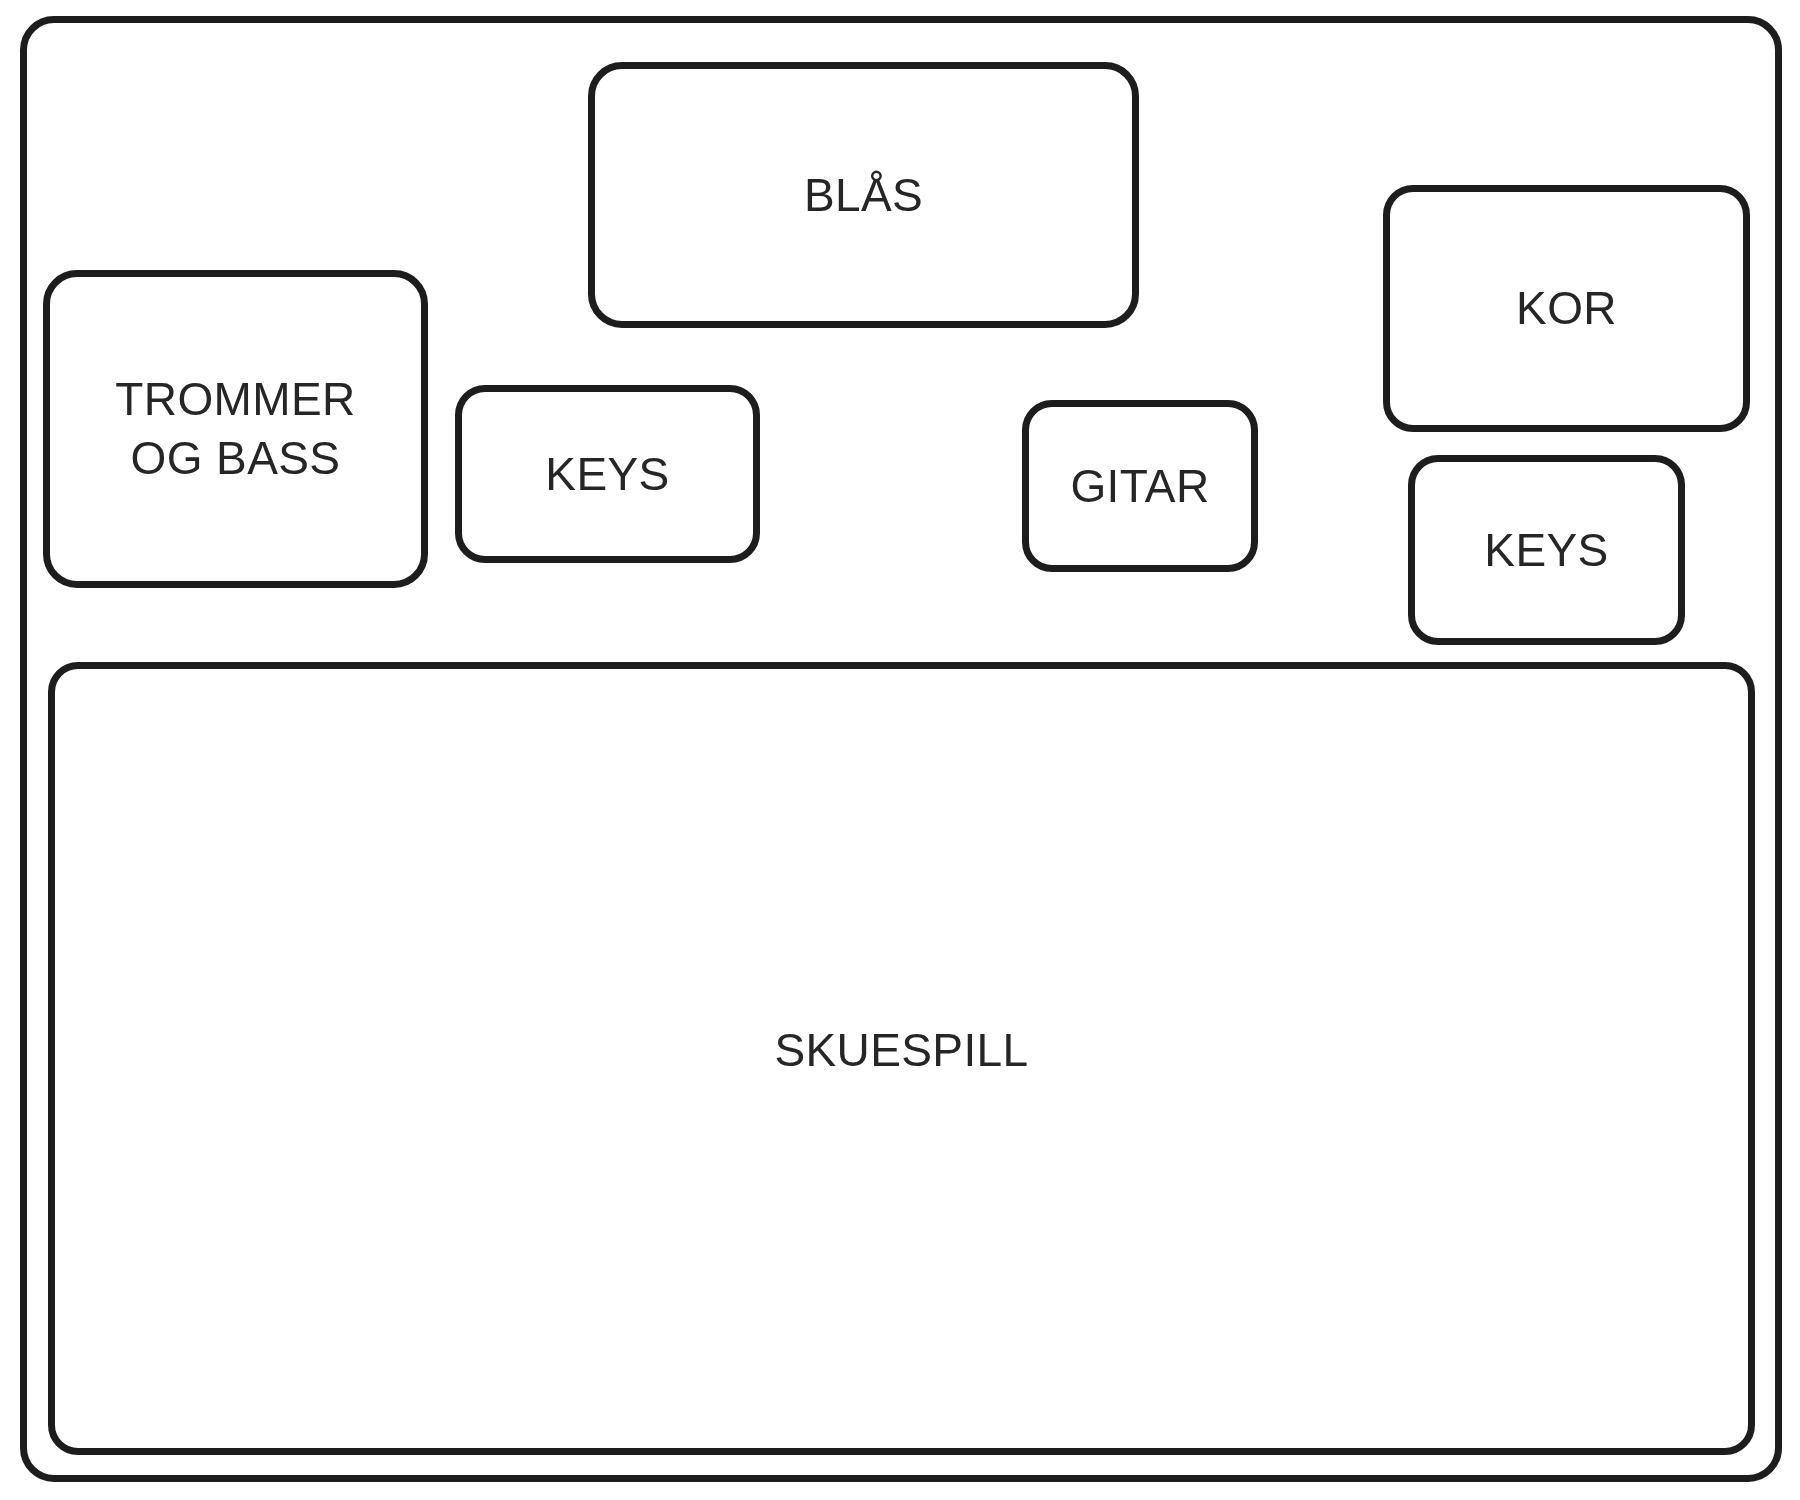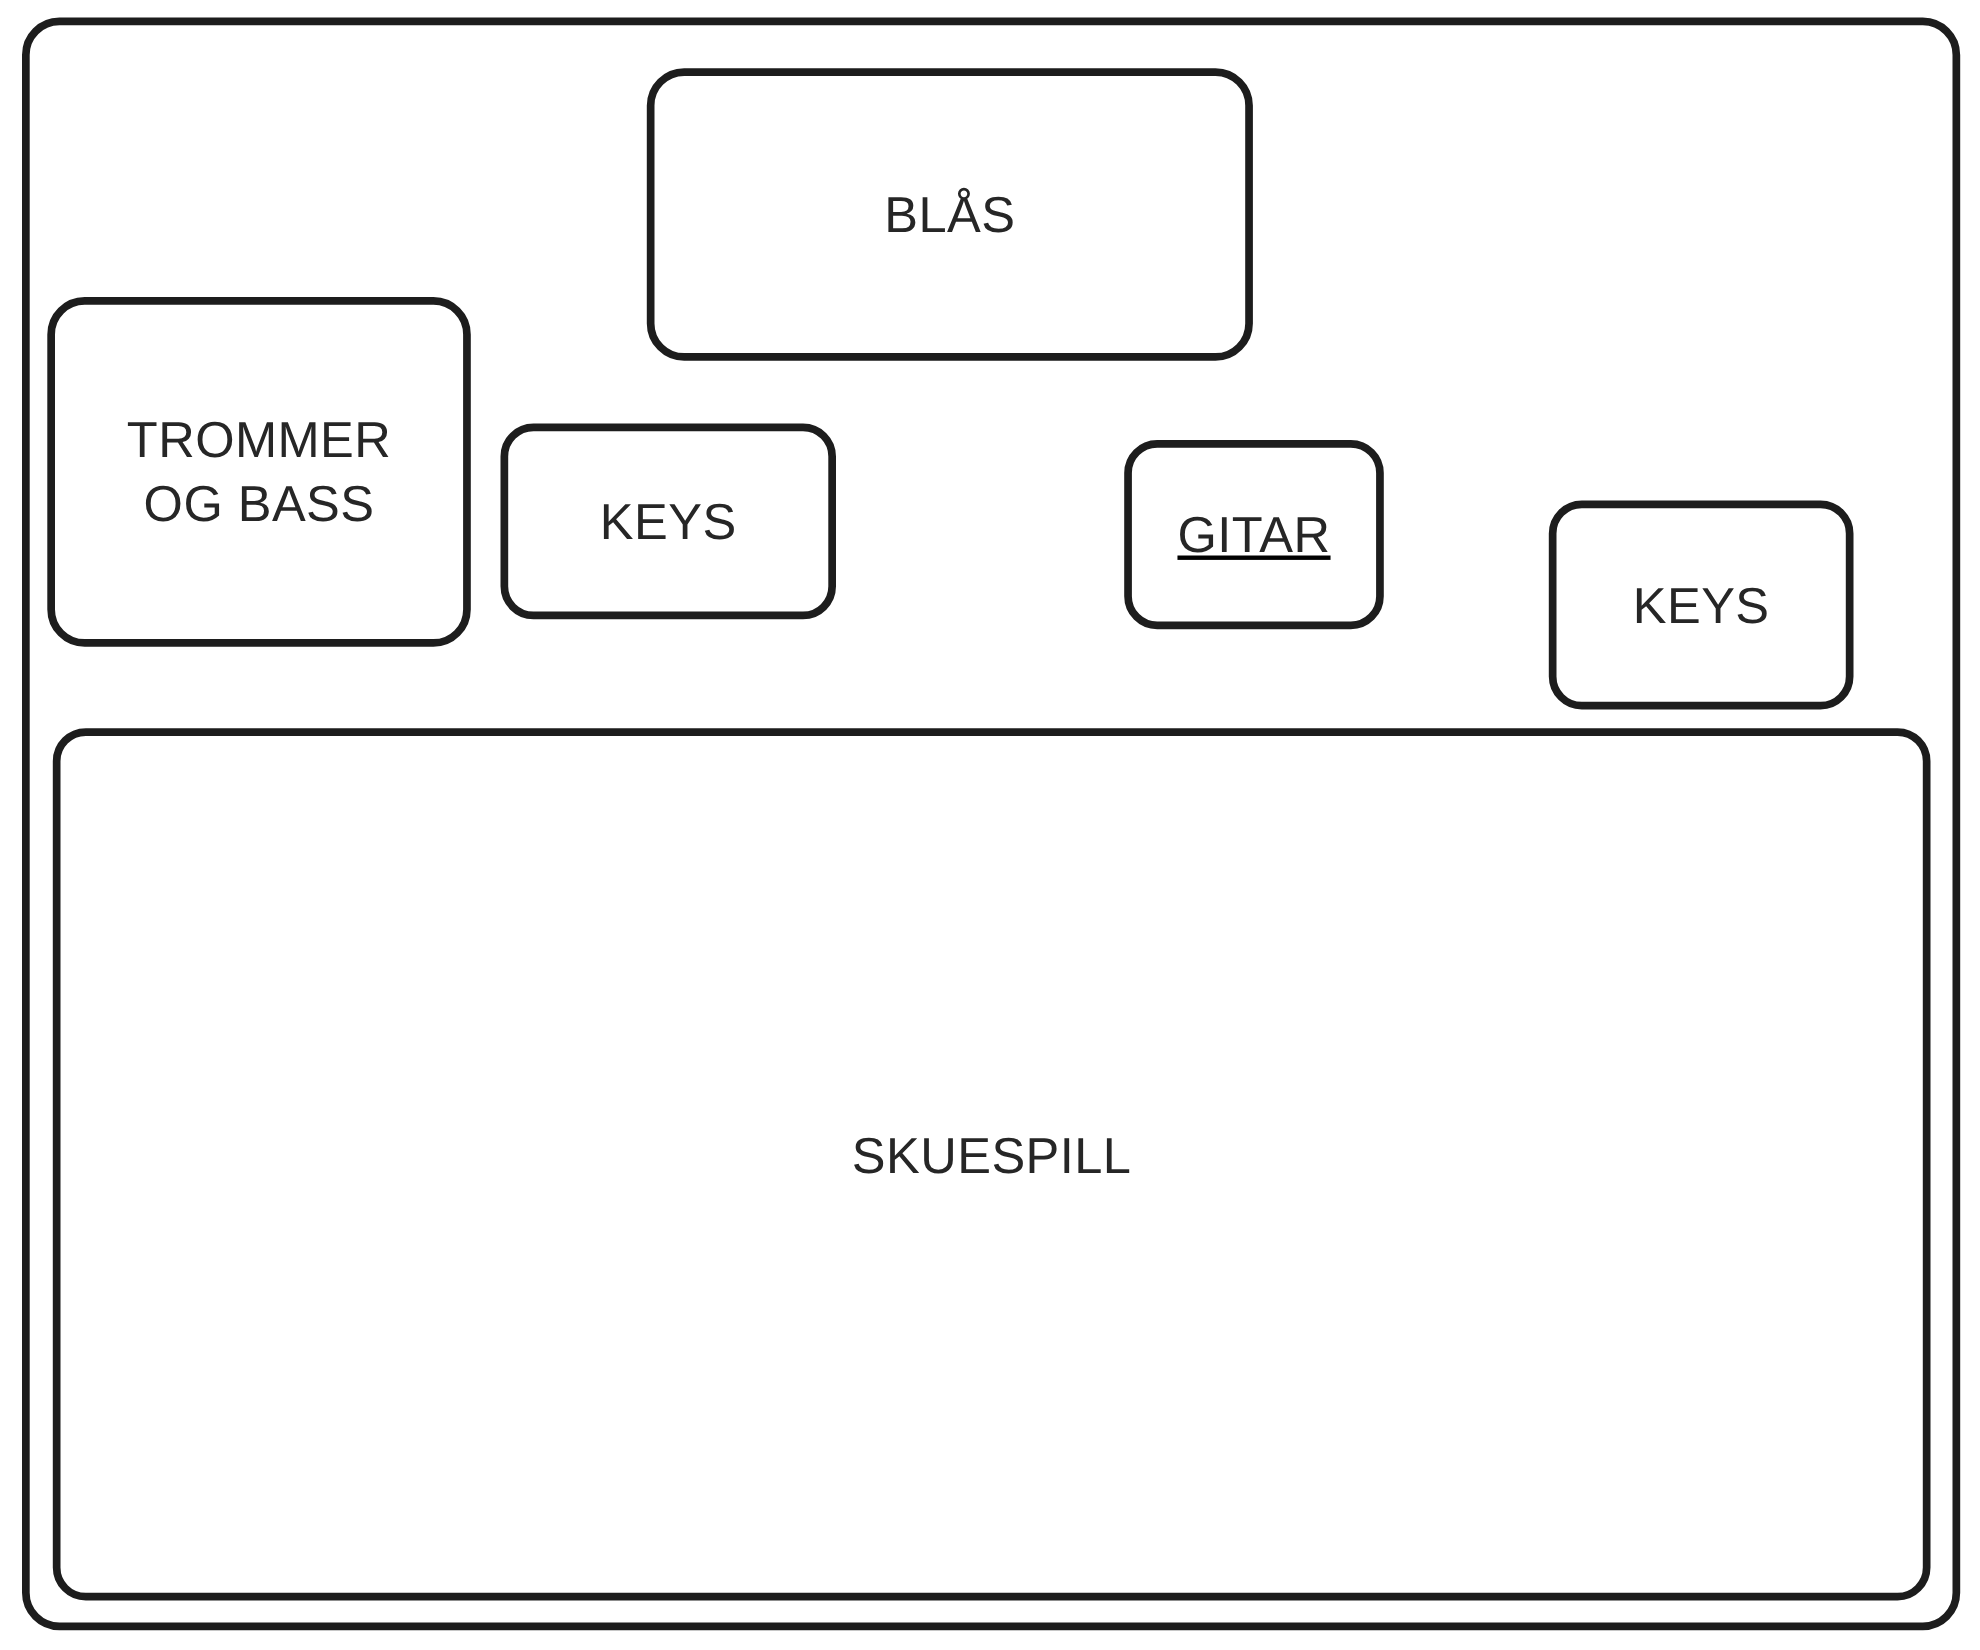--- a/index.html
+++ b/index.html
@@ -77,21 +77,20 @@
     left: 455px; top: 385px;
     width: 305px; height: 178px;
     border-radius: 30px;
   }
   #zone-keys-left .zone-label { font-size: 46px; }
 
   #zone-gitar {
     left: 1022px; top: 400px;
     width: 236px; height: 172px;
     border-radius: 30px;
-    text-decoration: underline;
   }
   #zone-gitar .zone-label { font-size: 46px; }
 
   #zone-keys-right {
     left: 1408px; top: 455px;
     width: 277px; height: 190px;
     border-radius: 30px;
   }
   #zone-keys-right .zone-label { font-size: 46px; }
 
@@ -115,20 +114,23 @@
 
   <div class="zone" id="zone-trommer-og-bass" style="border-color: rgb(29, 29, 29); border-width: 7px; left: 43px; top: 234px; width: 385px; height: 318px; border-radius: 34px;">
     <span class="zone-label" style="color: rgb(38, 38, 38);">TROMMER
 OG BASS</span>
   </div>
 
   <div class="zone" id="zone-blas" style="border-color: rgb(29, 29, 29); border-width: 7px; left: 588px; top: 62px; width: 551px; height: 266px; border-radius: 34px;">
     <span class="zone-label" style="color: rgb(38, 38, 38);">BLÅS</span>
   </div>
 
+  <div class="zone" id="zone-kor" style="border-color: rgb(29, 29, 29); border-width: 7px; left: 1383px; top: 185px; width: 367px; height: 247px; border-radius: 30px;">
+    <span class="zone-label" style="color: rgb(38, 38, 38);">KOR</span>
+  </div>
 
   <div class="zone" id="zone-keys-left" style="border-color: rgb(29, 29, 29); border-width: 7px; left: 455px; top: 385px; width: 305px; height: 178px; border-radius: 30px;">
     <span class="zone-label" style="color: rgb(38, 38, 38);">KEYS</span>
   </div>
 
   <div class="zone" id="zone-gitar" style="border-color: rgb(29, 29, 29); border-width: 7px; left: 1022px; top: 400px; width: 236px; height: 172px; border-radius: 30px;">
     <span class="zone-label" style="color: rgb(38, 38, 38);">GITAR</span>
   </div>
 
   <div class="zone" id="zone-keys-right" style="border-color: rgb(29, 29, 29); border-width: 7px; left: 1408px; top: 455px; width: 277px; height: 190px; border-radius: 30px;">

